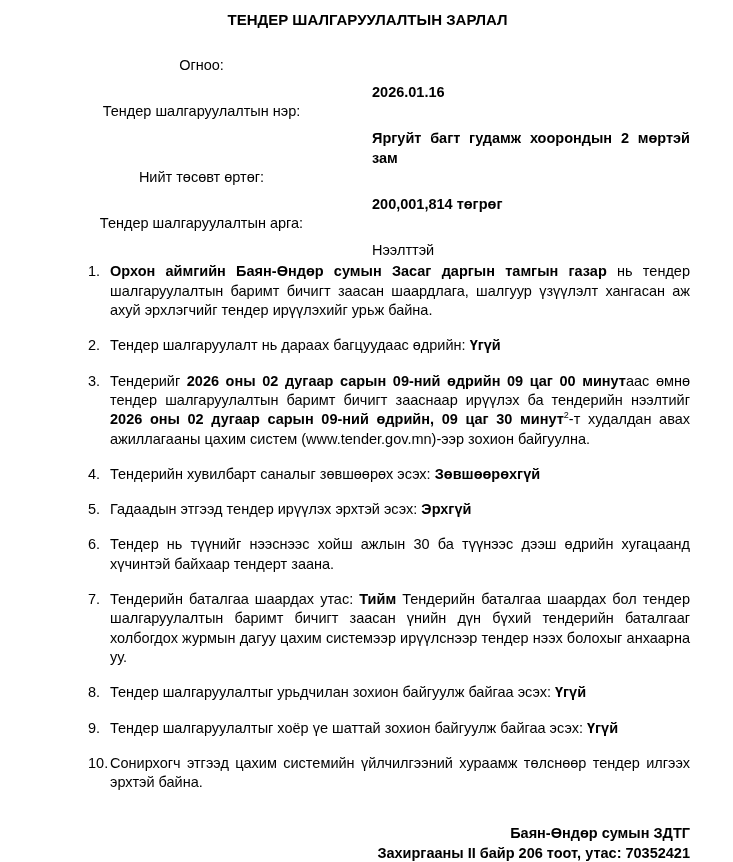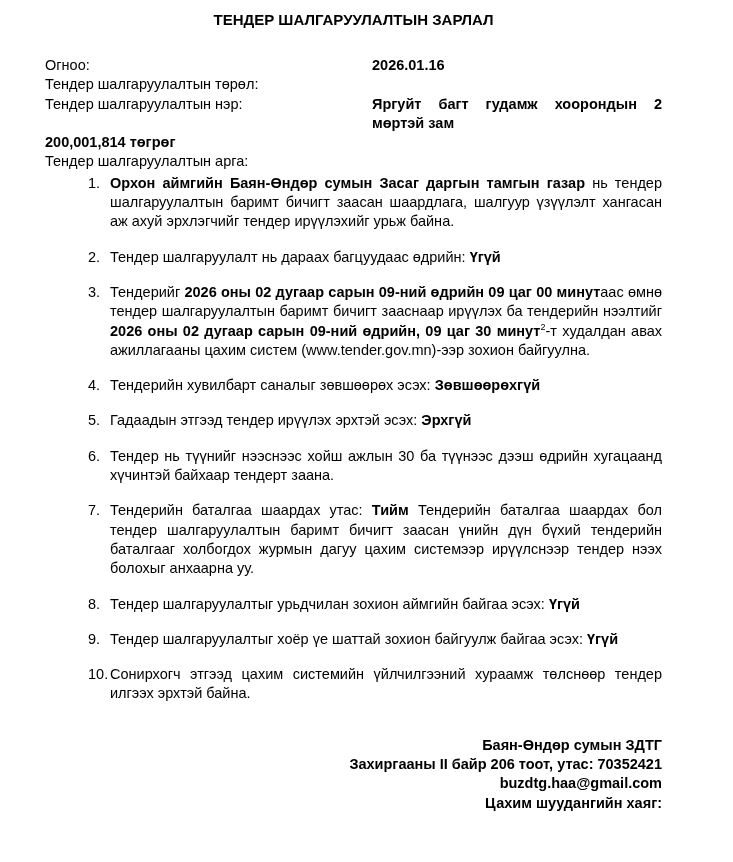--- a/index.html
+++ b/index.html
@@ -9,37 +9,37 @@
     height: 862px;
     color: #000000;
     font-family: "Liberation Sans", "DejaVu Sans", sans-serif;
     font-size: 14.5px;
     line-height: 19.3px;
     overflow: hidden;
   }
   .page {
     width: 733px;
     height: 862px;
-    padding: 10px 71px 0 45px;
+    padding: 10px 43px 0 45px;
   }
   .doc-title {
     font-size: 15px;
     font-weight: 700;
     text-align: center;
     line-height: 20px;
     margin-bottom: 26px;
   }
   .meta { margin: 0; }
   .meta-row {
     display: grid;
     grid-template-columns: 313px 1fr;
     column-gap: 14px;
   }
-  .meta-label { text-align: left; }
-  .meta-value { text-align: justify; }
+  .meta-label { text-align: center; }
+  .meta-value { text-align: justify; margin-top: 27px; }
   .meta-value[data-bold="true"] { font-weight: 700; }
   .tlist { margin-left: 43px; margin-top: 2px; }
   .titem {
     display: grid;
     grid-template-columns: 22px 1fr;
   }
   .titem + .titem { margin-top: 16px; }
   .tnum { text-align: left; }
   .ttext { text-align: justify; }
   .ttext sup {
@@ -59,31 +59,32 @@
 <div class="page">
 
   <div class="doc-title">ТЕНДЕР ШАЛГАРУУЛАЛТЫН ЗАРЛАЛ</div>
 
   <div class="meta">
     <div class="meta-row">
       <div class="meta-label">Огноо:</div>
       <div class="meta-value" data-bold="true">2026.01.16</div>
     </div>
     <div class="meta-row">
-      <div class="meta-label">Тендер шалгаруулалтын төрөл:</div>
     </div>
     <div class="meta-row">
       <div class="meta-label">Тендер шалгаруулалтын нэр:</div>
       <div class="meta-value" data-bold="true">Яргуйт багт гудамж хоорондын 2 мөртэй зам</div>
     </div>
     <div class="meta-row">
+      <div class="meta-label">Нийт төсөвт өртөг:</div>
       <div class="meta-value" data-bold="true">200,001,814 төгрөг</div>
     </div>
     <div class="meta-row">
       <div class="meta-label">Тендер шалгаруулалтын арга:</div>
+      <div class="meta-value" data-bold="false">Нээлттэй</div>
     </div>
   </div>
 
   <div class="tlist">
     <div class="titem">
       <div class="tnum">1.</div>
       <div class="ttext"><span style="font-weight: 700;">Орхон аймгийн Баян-Өндөр сумын Засаг даргын тамгын газар</span><span> нь тендер шалгаруулалтын баримт бичигт заасан шаардлага, шалгуур үзүүлэлт хангасан аж ахуй эрхлэгчийг тендер ирүүлэхийг урьж байна.</span></div>
     </div>
     <div class="titem">
       <div class="tnum">2.</div>
@@ -104,21 +105,21 @@
     <div class="titem">
       <div class="tnum">6.</div>
       <div class="ttext"><span>Тендер нь түүнийг нээснээс хойш ажлын 30 ба түүнээс дээш өдрийн хугацаанд хүчинтэй байхаар тендерт заана.</span></div>
     </div>
     <div class="titem">
       <div class="tnum">7.</div>
       <div class="ttext"><span>Тендерийн баталгаа шаардах утас: </span><span style="font-weight: 700;">Тийм</span><span> Тендерийн баталгаа шаардах бол тендер шалгаруулалтын баримт бичигт заасан үнийн дүн бүхий тендерийн баталгааг холбогдох журмын дагуу цахим системээр ирүүлснээр тендер нээх болохыг анхаарна уу.</span></div>
     </div>
     <div class="titem">
       <div class="tnum">8.</div>
-      <div class="ttext"><span>Тендер шалгаруулалтыг урьдчилан зохион аймгийн байгаа эсэх: </span><span style="font-weight: 700;">Үгүй</span></div>
+      <div class="ttext"><span>Тендер шалгаруулалтыг урьдчилан зохион байгуулж байгаа эсэх: </span><span style="font-weight: 700;">Үгүй</span></div>
     </div>
     <div class="titem">
       <div class="tnum">9.</div>
       <div class="ttext"><span>Тендер шалгаруулалтыг хоёр үе шаттай зохион байгуулж байгаа эсэх: </span><span style="font-weight: 700;">Үгүй</span></div>
     </div>
     <div class="titem">
       <div class="tnum">10.</div>
       <div class="ttext"><span>Сонирхогч этгээд цахим системийн үйлчилгээний хураамж төлснөөр тендер илгээх эрхтэй байна.</span></div>
     </div>
   </div>

